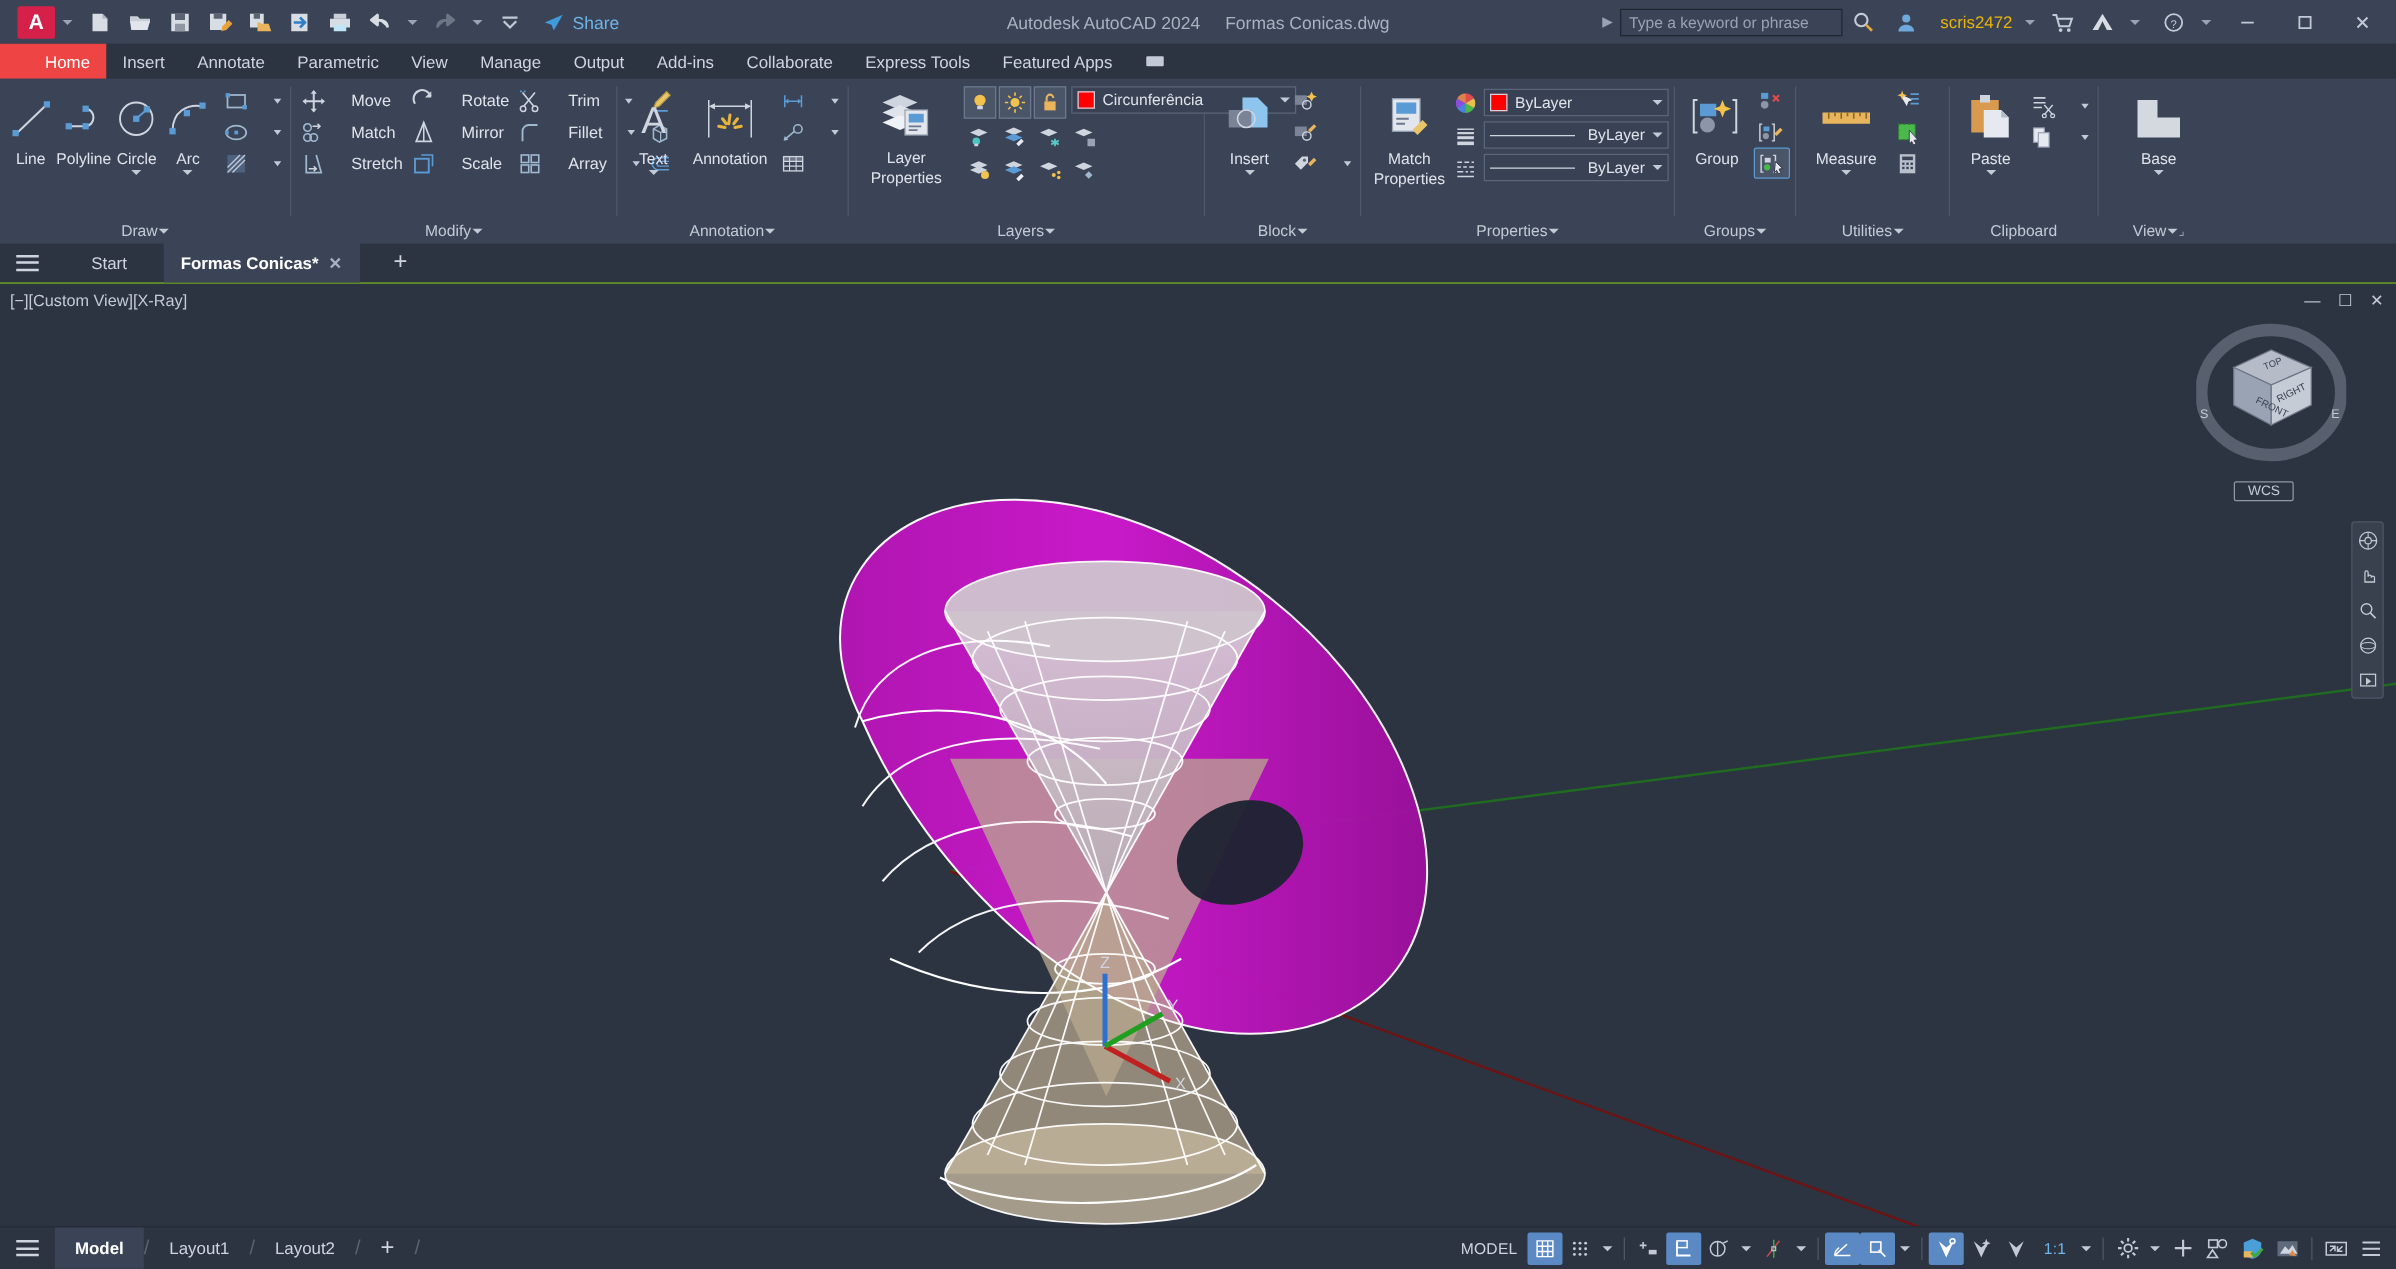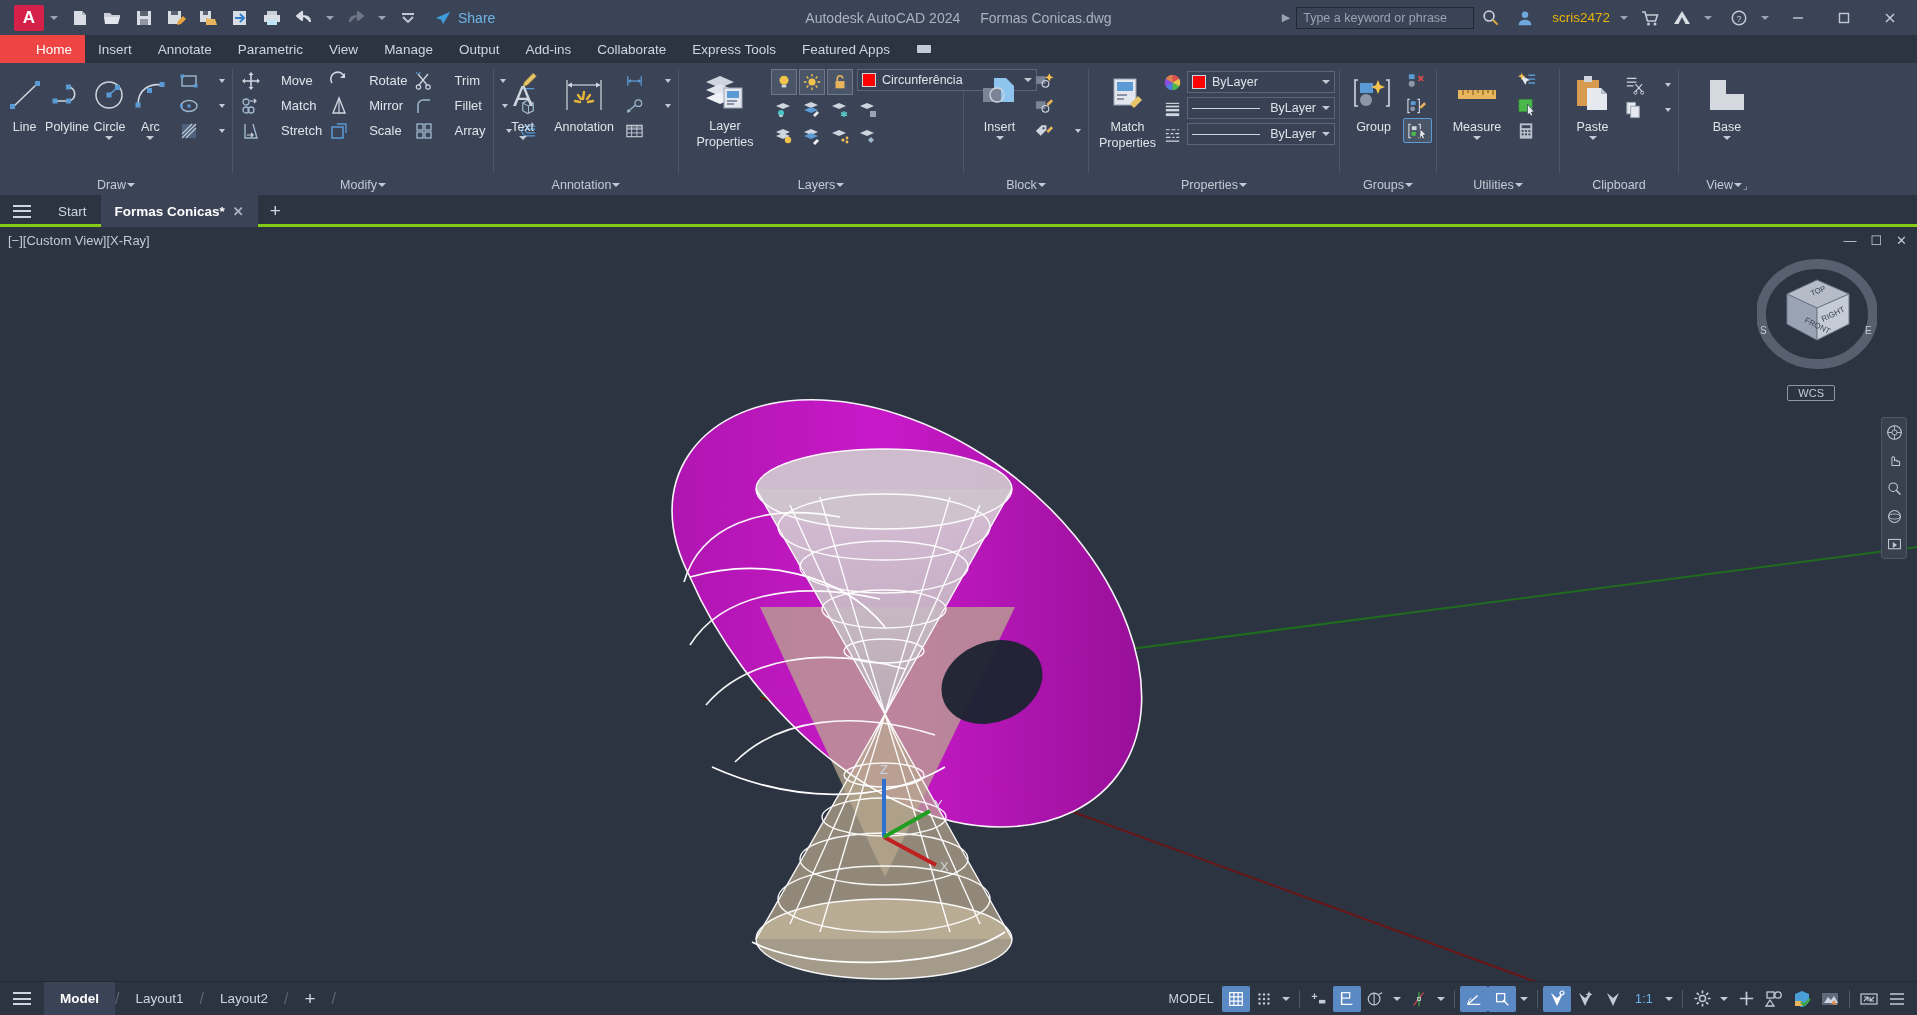--- a/index.html
+++ b/index.html
@@ -114,22 +114,22 @@
     font-size: 12.5px; color: #dfe3ea;
   }
   .swatch { width: 14px; height: 14px; border: 1px solid #cfd5df; }
   .combo .cname { flex: 1; overflow: hidden; white-space: nowrap; }
   .combo .cname.right { text-align: right; }
   .ltline { flex: 1; height: 1px; background: #cfd5df; margin-right: 4px; }
 
   
   .filetabs {
     position: absolute; left: 0; top: 195px; width: 1917px; height: 32px;
-    background: #2c3442; display: flex; align-items: flex-start; gap: 0;
-    border-bottom: 3px solid #84cc16;
+    background: #2c3442; display: flex; align-items: flex-end; gap: 15px;
+    border-bottom: 1px solid #84cc16;
   }
   .hamb { width: 44px; height: 32px; display: flex; align-items: center; justify-content: center; }
   .hamb .bars { width: 18px; height: 13px; display: flex; flex-direction: column; justify-content: space-between; }
   .hamb .bars i { display: block; height: 2px; background: #cfd5df; }
   .ftab {
     height: 32px; padding: 0 14px; display: flex; align-items: center; gap: 8px;
     font-size: 13.5px; color: #cfd5df;
   }
   .ftab.active { background: #3b4456; color: #ffffff; font-weight: bold; }
   .ftab .x { font-size: 13px; color: #aab2c0; }

